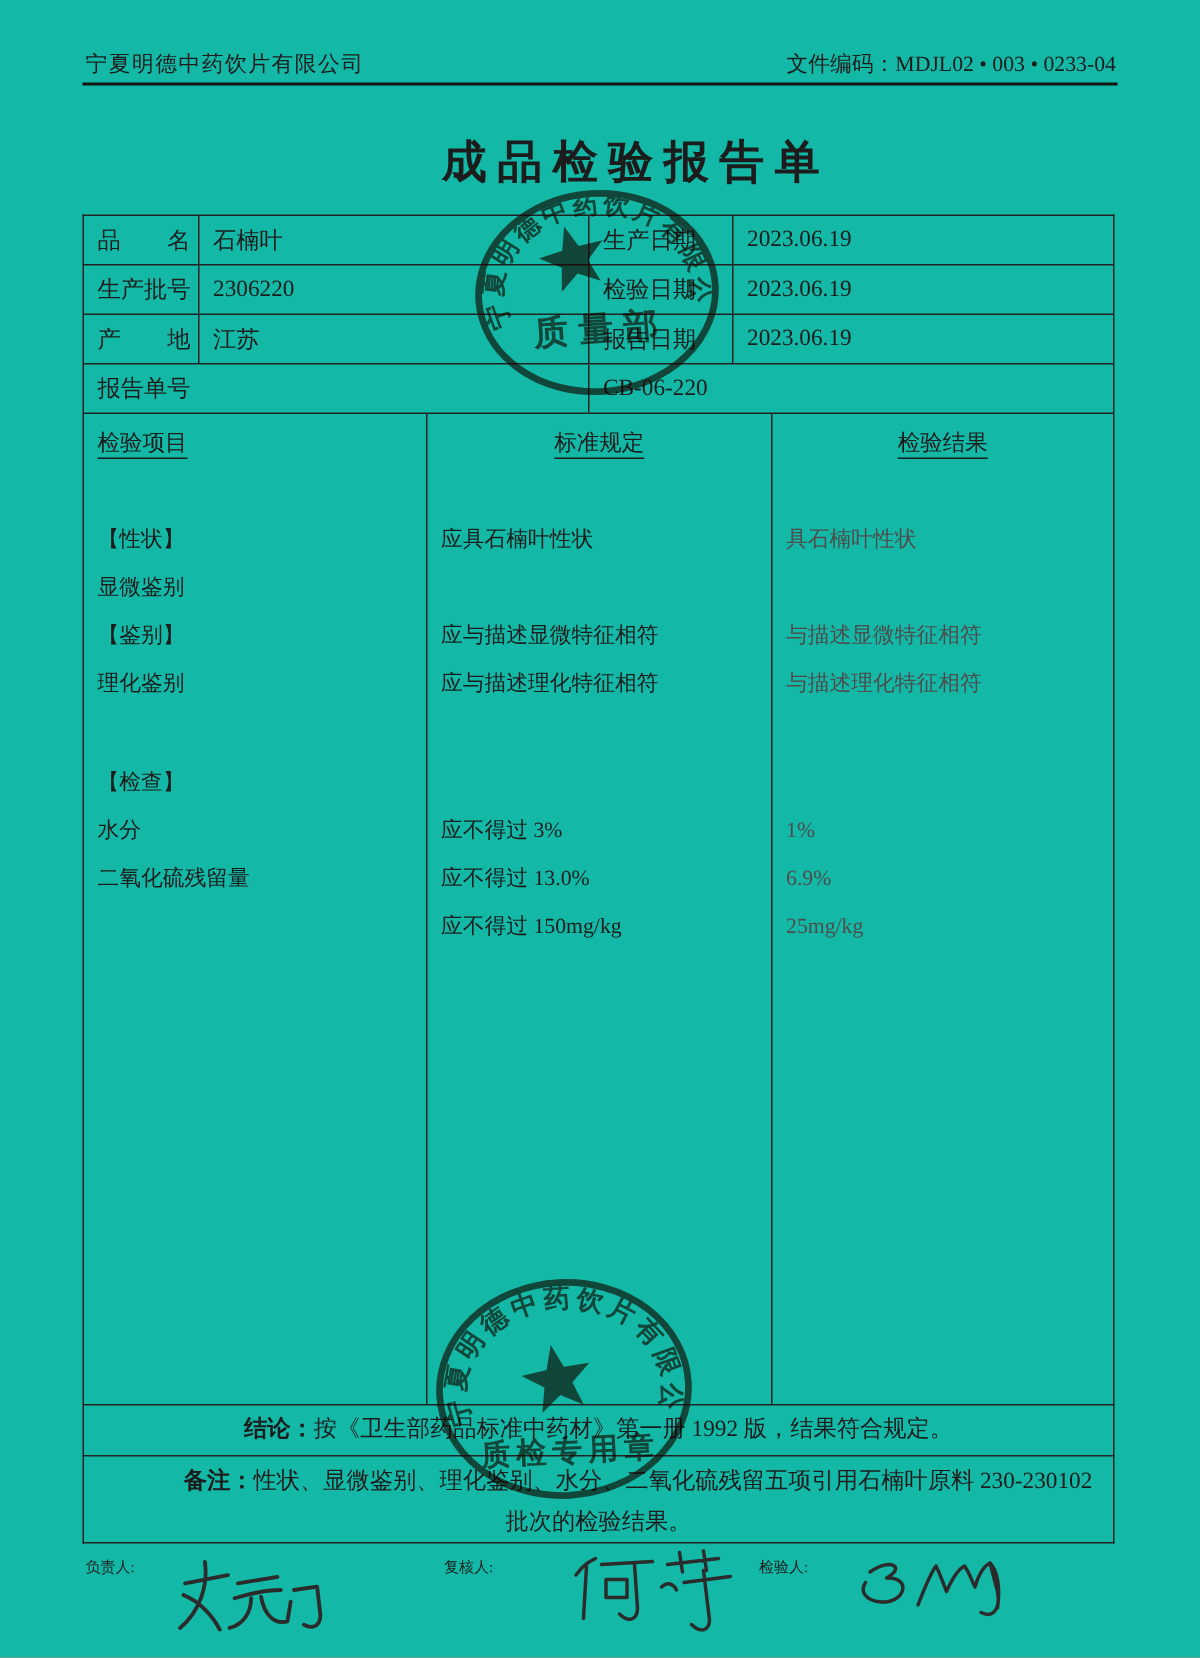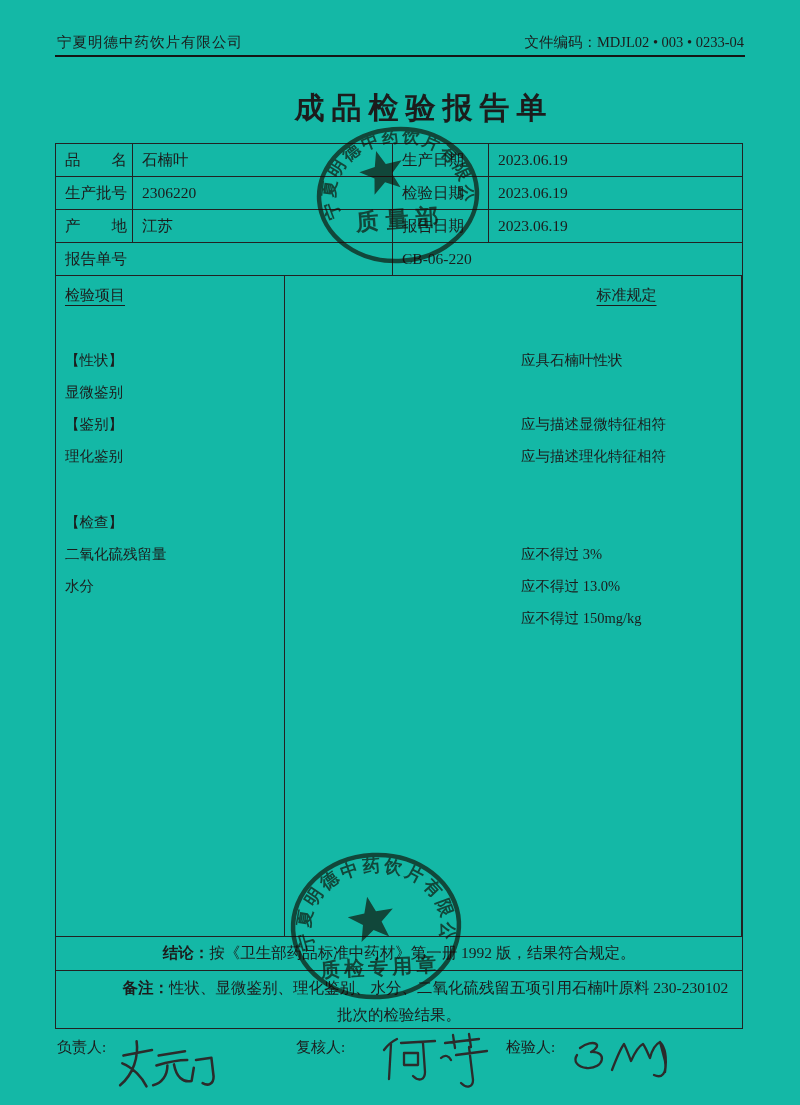--- a/index.html
+++ b/index.html
@@ -43,21 +43,21 @@
   .result{color:#4d4d4d;}
   
   .conclusion{position:absolute; left:55px; top:937px; width:688px; height:34px;
     border:1.8px solid #222; border-top:none; box-sizing:border-box;
     text-align:center; line-height:32px; font-size:15.5px;}
   .remark{position:absolute; left:55px; top:971px; width:688px; height:58px;
     border:1.8px solid #222; border-top:none; box-sizing:border-box;
     font-size:15.5px; line-height:27px; padding:3px 8px 0 8px; text-indent:3.4em;text-align:center;}
   .blabel{font-weight:bold;}
   
-  .sig-label{position:absolute; font-size:15px; top:1038px;}
+  .sig-label{position:absolute; font-size:10px; top:1038px;}
   .sl1{left:57px;} .sl2{left:296px;} .sl3{left:506px;}
   .sigsvg{position:absolute; overflow:visible;}
   .sigsvg path{fill:none; stroke:#2b2b2b; stroke-width:2.3; stroke-linecap:round; stroke-linejoin:round;}
   .sv1{left:108px; top:1038px;}
   .sv2{left:372px; top:1032px;}
   .sv3{left:566px; top:1034px;}
   
   .stamp{position:absolute; mix-blend-mode:multiply; opacity:.85;}
   .st1{left:308px; top:112px;}
   .st2{left:286px; top:848px;}
@@ -106,33 +106,44 @@
   </div>
 
   <div class="mtable">
     <div class="mcol mcol1">
       <div class="mhead mh-left"><span>检验项目</span></div>
       <div class="trow first">【性状】</div>
       <div class="trow">显微鉴别</div>
       <div class="trow">【鉴别】</div>
       <div class="trow">理化鉴别</div>
       <div class="trow gap">【检查】</div>
+      <div class="trow">水分</div>
       <div class="trow">二氧化硫残留量</div>
-      <div class="trow">水分</div>
     </div>
     <div class="mcol mcol2">
       <div class="mhead mh-center"><span>标准规定</span></div>
       <div class="trow first">应具石楠叶性状</div>
       <div class="trow"></div>
       <div class="trow">应与描述显微特征相符</div>
       <div class="trow">应与描述理化特征相符</div>
       <div class="trow gap"></div>
       <div class="trow">应不得过 3%</div>
       <div class="trow">应不得过 13.0%</div>
       <div class="trow">应不得过 150mg/kg</div>
+    </div>
+    <div class="mcol mcol3">
+      <div class="mhead mh-center"><span>检验结果</span></div>
+      <div class="trow first result">具石楠叶性状</div>
+      <div class="trow result"></div>
+      <div class="trow result">与描述显微特征相符</div>
+      <div class="trow result">与描述理化特征相符</div>
+      <div class="trow gap result"></div>
+      <div class="trow result">1%</div>
+      <div class="trow result">6.9%</div>
+      <div class="trow result">25mg/kg</div>
     </div>
   </div>
 
   <div class="conclusion">
     <span class="blabel">结论：</span><span>按《卫生部药品标准中药材》第一册 1992 版，结果符合规定。</span>
   </div>
 
   <div class="remark">
     <span class="blabel">备注：</span><span>性状、显微鉴别、理化鉴别、水分、二氧化硫残留五项引用石楠叶原料 230-230102 批次的检验结果。</span>
   </div>

